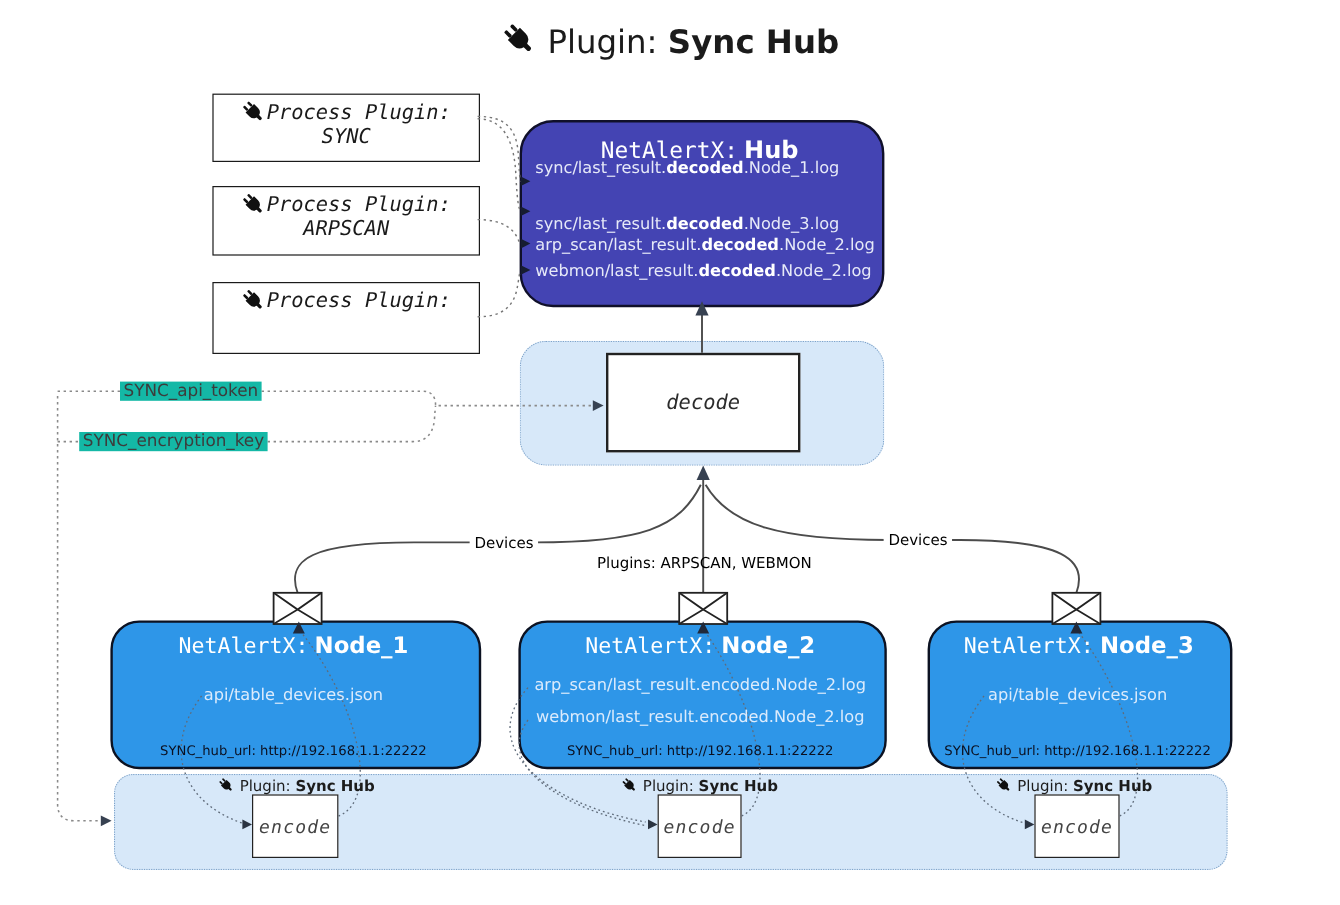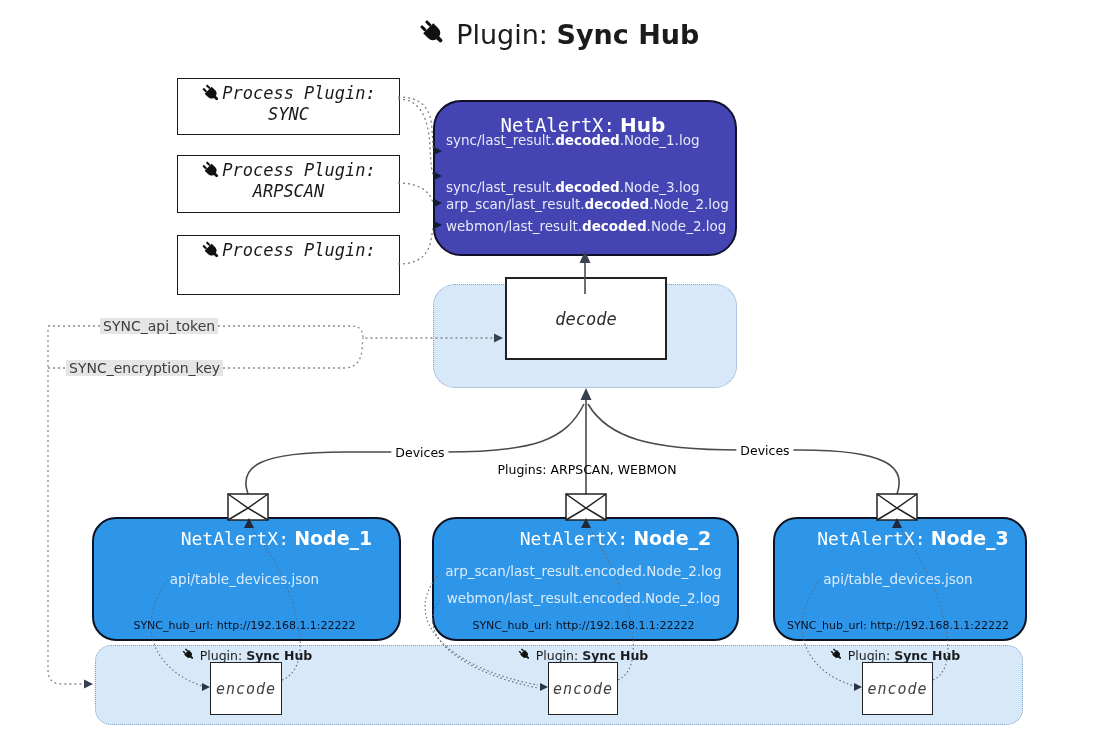--- a/index.html
+++ b/index.html
@@ -27,31 +27,31 @@
   .hub-entry{left:446px;width:282px;font-size:13.5px;color:#e6e9f8;text-align:left;}
   .hub-entry b{color:#ffffff;}
   
   .pbox{left:177px;width:221px;background:#fff;border:1.8px solid #1a1a1a;
         text-align:center;font-size:17px;color:#1a1a1a;}
   .pbox .l1{margin-top:4px;}
   .pbox .plug{width:21px;height:21px;vertical-align:-5px;}
   
   .dband{left:433px;top:284px;width:304px;height:104px;background:var(--band-fill,#d7e8f9);
          border:1.6px dotted #7fa3c9;border-radius:22px;box-sizing:border-box;}
-  .dbox{left:505px;top:277px;width:162px;height:83px;background:#fff;border:2px solid #222;
+  .dbox{left:505px;top:294px;width:162px;height:83px;background:#fff;border:2px solid #222;
         box-sizing:border-box;display:flex;align-items:center;justify-content:center;
         font-size:17px;color:#2b2b2b;}
   
-  .cfg{background:#e5e5e5;padding:0 3px;font-size:14px;color:#3c3c3c;}
+  .cfg{background:#14b8a6;padding:0 3px;font-size:14px;color:#3c3c3c;}
   
   .edge{font-size:12.5px;color:#000000;transform:translate(-50%,-50%);}
   .edge.bg{background:#fff;padding:0 4px;}
   
   .node{background:var(--node-fill,#2e96e8);border:2px solid #0c1222;border-radius:24px;top:517px;height:120px;}
-  .node-title{top:527px;text-align:center;color:#fff;padding-left:32px;}
+  .node-title{top:527px;text-align:center;color:#fff;}
   .node-title .pre{font-size:18px;}
   .node-title .nm{font-size:19px;font-weight:bold;}
   .nfile{text-align:center;font-size:13.5px;color:#dcebfc;}
   .nurl{text-align:center;font-size:11px;color:#0b1020;}
   
   .eband{left:95px;top:645px;width:928px;height:80px;background:var(--band-fill,#d7e8f9);
          border:1.6px dotted #7fa3c9;border-radius:16px;box-sizing:border-box;}
   .ebox{top:662px;height:53px;background:#fff;border:1.8px solid #222;box-sizing:border-box;
         display:flex;align-items:center;justify-content:center;
         font-size:15px;letter-spacing:1px;color:#444;}
@@ -195,21 +195,21 @@
   <div class="lbl nfile" style="left:92px;width:305px;top:571px;">api/table_devices.json</div>
   <div class="lbl nurl" style="left:92px;width:305px;top:619px;">SYNC_hub_url: http://192.168.1.1:22222</div>
 
   <div class="lbl node-title" style="left:432px;width:303px;">
     <span class="pre mono">NetAlertX:</span> <span class="nm">Node_2</span>
   </div>
   <div class="lbl nfile" style="left:432px;width:303px;top:563px;">arp_scan/last_result.encoded.Node_2.log</div>
   <div class="lbl nfile" style="left:432px;width:303px;top:590px;">webmon/last_result.encoded.Node_2.log</div>
   <div class="lbl nurl" style="left:432px;width:303px;top:619px;">SYNC_hub_url: http://192.168.1.1:22222</div>
 
-  <div class="lbl node-title" style="left:756px;width:250px;">
+  <div class="lbl node-title" style="left:774px;width:250px;">
     <span class="pre mono">NetAlertX:</span> <span class="nm">Node_3</span>
   </div>
   <div class="lbl nfile" style="left:773px;width:250px;top:571px;">api/table_devices.json</div>
   <div class="lbl nurl" style="left:773px;width:250px;top:619px;">SYNC_hub_url: http://192.168.1.1:22222</div>
 
   <div class="lbl eplug" style="left:247px;top:655px;">
     <svg class="plug" width="14" height="14">
         <use href="#plug"></use>
       </svg>
     <span>Plugin:</span> <b>Sync Hub</b>

